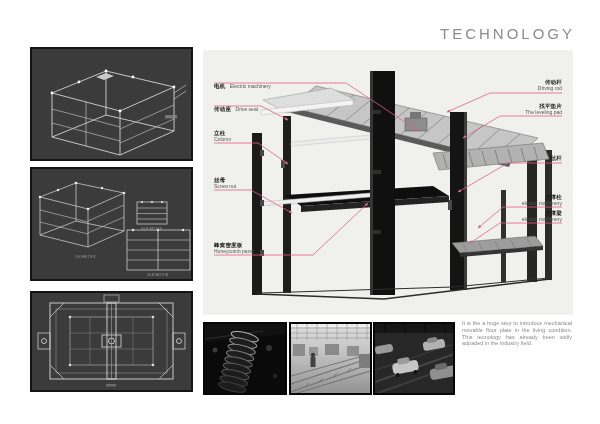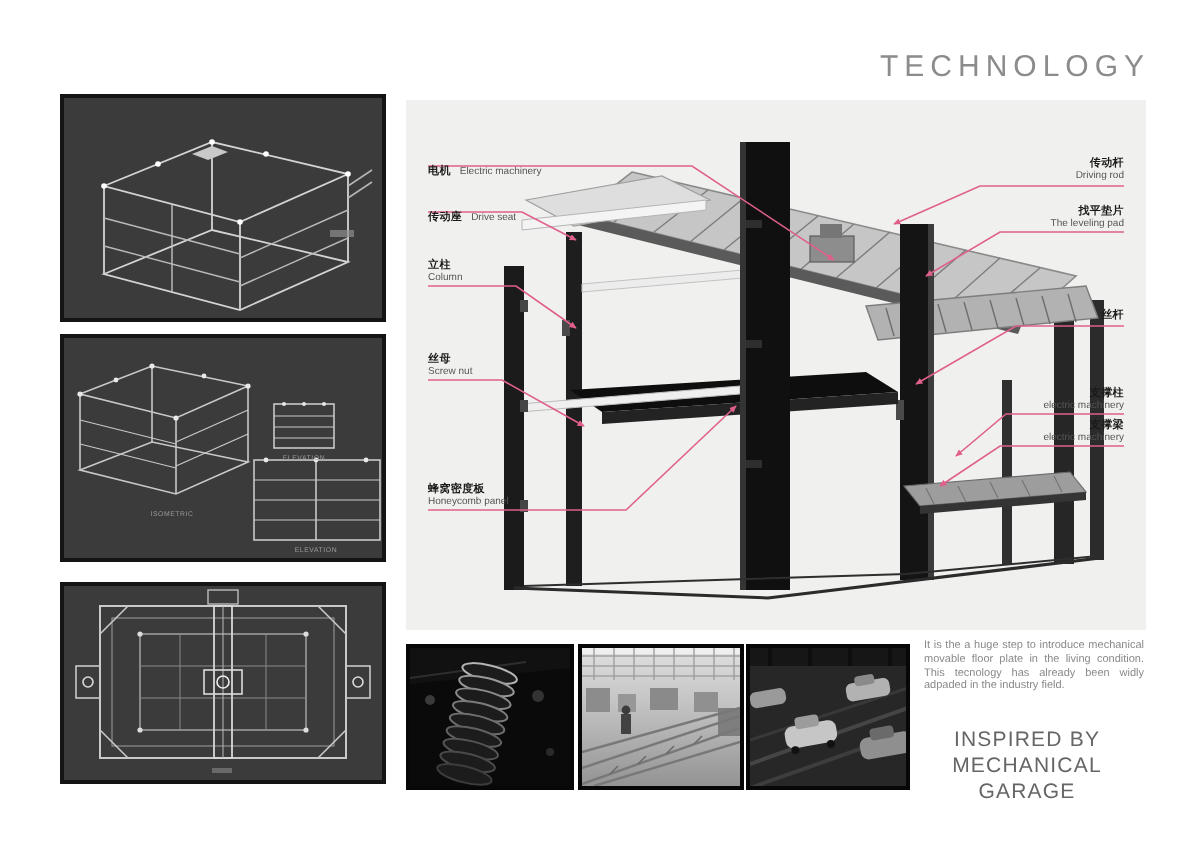--- a/index.html
+++ b/index.html
@@ -384,18 +384,14 @@
         <rect x="22" y="32" width="12" height="6" rx="2" fill="#9c9c9c"></rect>
         <rect x="52" y="48" width="26" height="11" rx="4" fill="#8f8f8f"></rect>
         <rect x="58" y="44" width="12" height="6" rx="2" fill="#6a6a6a"></rect>
         <circle cx="20" cy="48" r="2" fill="#111111"></circle>
         <circle cx="38" cy="48" r="2" fill="#111111"></circle>
       </g>
     </svg>
   </div>
 
   <div id="desc">It is the a huge step to introduce mechanical movable floor plate in the living condition. This tecnology has already been widly adpaded in the industry field.</div>
-  <div id="inspired">
-    <span>INSPIRED BY</span><br>
-    <span>MECHANICAL GARAGE</span>
-  </div>
 
 </div>
 
 </body></html>

